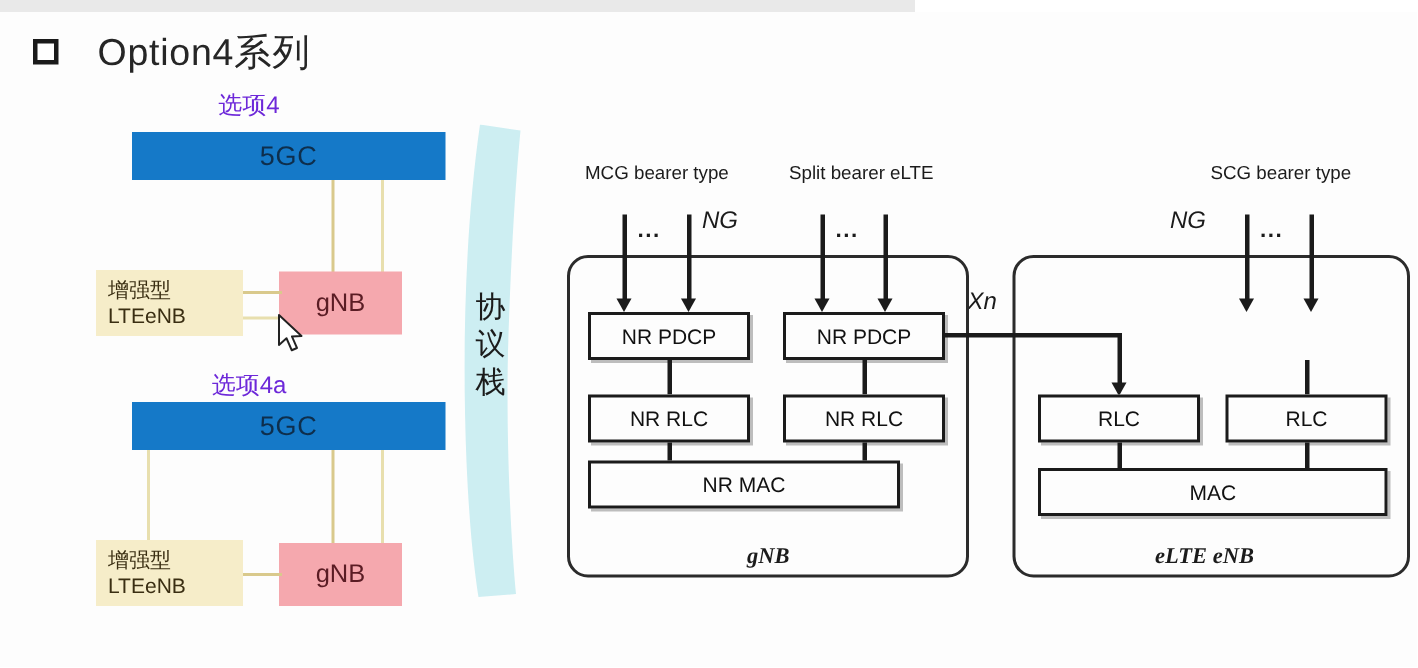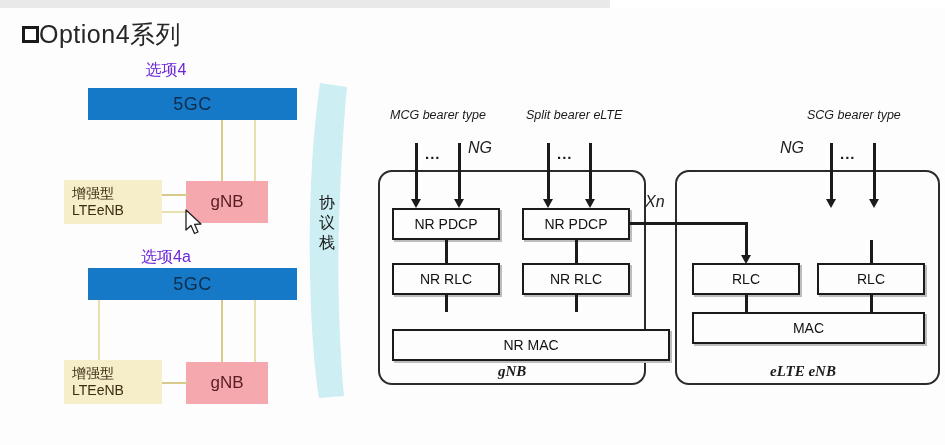--- a/index.html
+++ b/index.html
@@ -28,21 +28,21 @@
     width: 335px; height: 8px;
     background: #ffffff;
   }
 
   
   #title-row {
     position: absolute;
     left: 22px; top: 18px;
     display: flex;
     align-items: center;
-    gap: 0;
+    gap: 26px;
   }
   #bullet-square {
     width: 17px; height: 17px;
     border: 3px solid #1a1a1a;
     background: #ffffff;
     box-sizing: border-box;
   }
   #title-text {
     font-size: 25px;
     color: #262626;
@@ -103,21 +103,21 @@
   #cyan-band {
     position: absolute;
     left: 306px; top: 83px;
     width: 42px; height: 315px;
   }
   #cyan-band svg { display: block; }
   #cyan-label {
     position: absolute;
     left: 316px; top: 193px;
     width: 22px;
-    font-size: 16px;
+    font-size: 20px;
     color: #1b1b1b;
     line-height: 1.25;
     text-align: center;
     word-break: break-all;
   }
 
   
   #stack {
     position: absolute;
     left: 370px; top: 95px;
@@ -138,21 +138,20 @@
     font-size: 14px;
     display: flex;
     align-items: center;
     justify-content: center;
     box-sizing: border-box;
     box-shadow: 2px 2px 0 #bdbdbd;
   }
   .bearer-label {
     position: absolute;
     font-size: 12.5px;
-    font-style: italic;
     color: #1b1b1b;
     white-space: nowrap;
   }
   .iface-label {
     position: absolute;
     font-size: 16px;
     font-style: italic;
     color: #1b1b1b;
     white-space: nowrap;
   }
@@ -304,21 +303,21 @@
 
     <div class="wire wire-v" style="left:75px; top:145px; height:23px;"></div>
     <div class="wire wire-v" style="left:205px; top:145px; height:23px;"></div>
 
     <div class="proto-box" style="left:22px; top:168px; width:108px; height:32px;">NR RLC</div>
     <div class="proto-box" style="left:152px; top:168px; width:108px; height:32px;">NR RLC</div>
 
     <div class="wire wire-v" style="left:75px; top:200px; height:17px;"></div>
     <div class="wire wire-v" style="left:205px; top:200px; height:17px;"></div>
 
-    <div class="proto-box" style="left:22px; top:234px; width:278px; height:32px;">NR MAC</div>
+    <div class="proto-box" style="left:22px; top:212px; width:208px; height:32px;">NR MAC</div>
 
     <div class="wire wire-h" style="left:260px; top:127px; width:118px;"></div>
     <div class="wire wire-v" style="left:375px; top:127px; height:35px;"></div>
     <div class="arrowhead" style="left:371px; top:160px;"></div>
 
     <div class="proto-box" style="left:322px; top:168px; width:108px; height:32px;">RLC</div>
 
     <div class="wire wire-v" style="left:500px; top:145px; height:23px;"></div>
     <div class="proto-box" style="left:447px; top:168px; width:108px; height:32px;">RLC</div>
 

